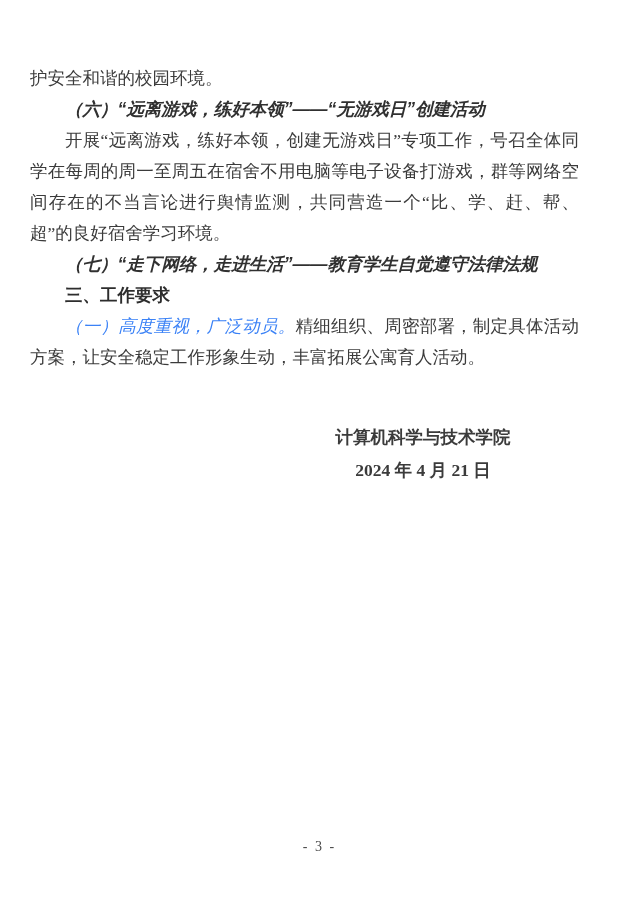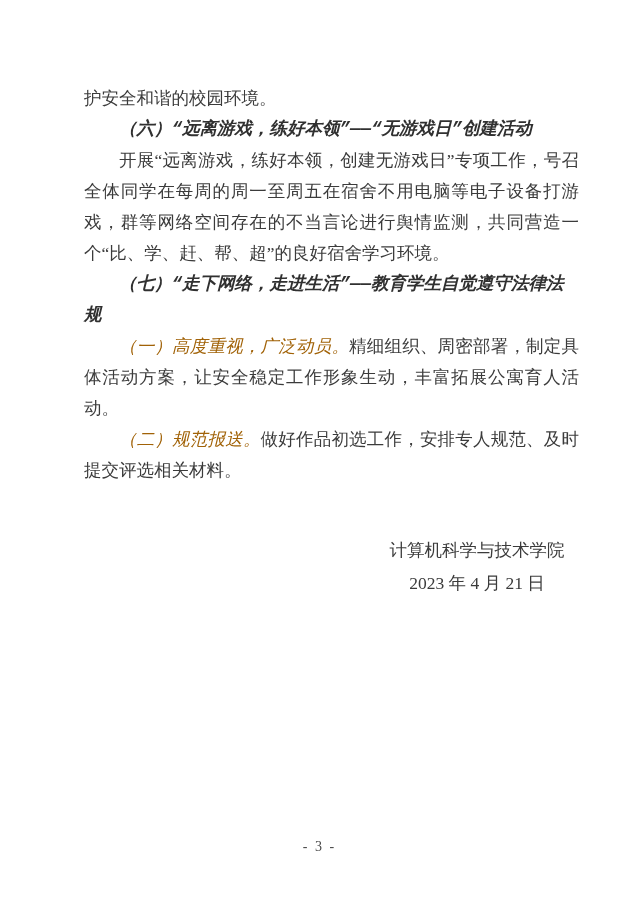--- a/index.html
+++ b/index.html
@@ -9,60 +9,60 @@
   }
   .page {
     position: relative;
     width: 639px;
     height: 905px;
     background: #ffffff;
     overflow: hidden;
     font-family: "Liberation Serif", serif;
   }
   .doc-body {
-    padding: 63px 60px 0 84px;
-    margin-top: 20px;
+    padding: 63px 60px 0 30px;
   }
   p { margin: 0; }
   .body-text {
     font-family: "Liberation Serif", serif;
     font-size: 17.5px;
     line-height: 31px;
     color: #3b3b3b;
     text-align: justify;
     text-indent: 2em;
   }
   .no-indent { text-indent: 0; }
   .heading-3 {
-    font-family: Liberation Mono, monospace;
+    font-family: Liberation Sans, sans-serif;
     font-size: 17.5px;
     line-height: 31px;
     font-weight: bold;
     font-style: italic;
     text-indent: 2em;
     color: #303030;
   }
   .heading-1 {
     font-family: "Liberation Sans", sans-serif;
     font-size: 17.5px;
     line-height: 31px;
     font-weight: bold;
     text-indent: 2em;
     color: #2d2d2d;
   }
   .lead {
     font-style: italic;
-    color: #a16207;
+    color: #3b82f6;
   }
   .signature {
     margin-top: 48px;
     width: 240px;
     margin-left: 273px;
     text-align: center;
     color: #3b3b3b;
+    font-weight: bold;
   }
   .sig-org, .sig-date {
     font-family: "Liberation Serif", serif;
     font-size: 17.5px;
     line-height: 33px;
     white-space: nowrap;
   }
   .page-number {
     position: absolute;
     left: 0;
@@ -84,26 +84,26 @@
 
     <p class="body-text no-indent">护安全和谐的校园环境。</p>
 
     <p class="heading-3">（六）“远离游戏，练好本领”——“无游戏日”创建活动</p>
 
     <p class="body-text">开展“远离游戏，练好本领，创建无游戏日”专项工作，号召全体同学在每周的周一至周五在宿舍不用电脑等电子设备打游戏，群等网络空间存在的不当言论进行舆情监测，共同营造一个“比、学、赶、帮、超”的良好宿舍学习环境。</p>
 
     <p class="heading-3">（七）“走下网络，走进生活”——教育学生自觉遵守法律法规</p>
 
 
+    <p class="heading-1">三、工作要求</p>
 
     <p class="body-text"><span class="lead">（一）高度重视，广泛动员。</span><span>精细组织、周密部署，制定具体活动方案，让安全稳定工作形象生动，丰富拓展公寓育人活动。</span></p>
 
-    <p class="body-text"><span class="lead">（二）规范报送。</span><span>做好作品初选工作，安排专人规范、及时提交评选相关材料。</span></p>
 
     <div class="signature">
       <p class="sig-org">计算机科学与技术学院</p>
-      <p class="sig-date">2023 年 4 月 21 日</p>
+      <p class="sig-date">2024 年 4 月 21 日</p>
     </div>
 
   </div>
 
   <div class="page-number">- 3 -</div>
 </div>
 
 </body></html>

